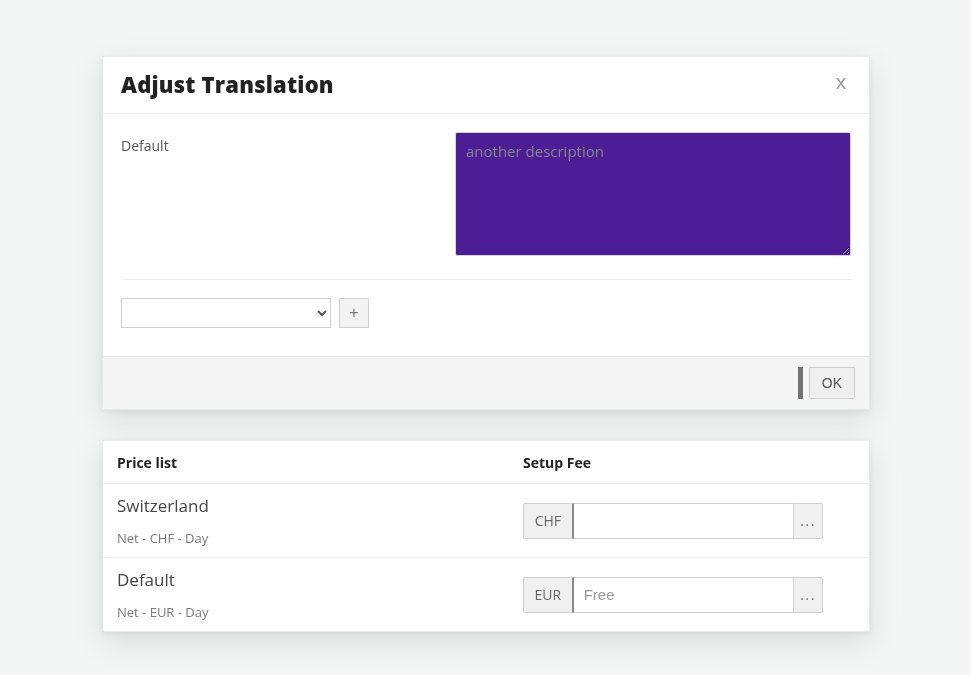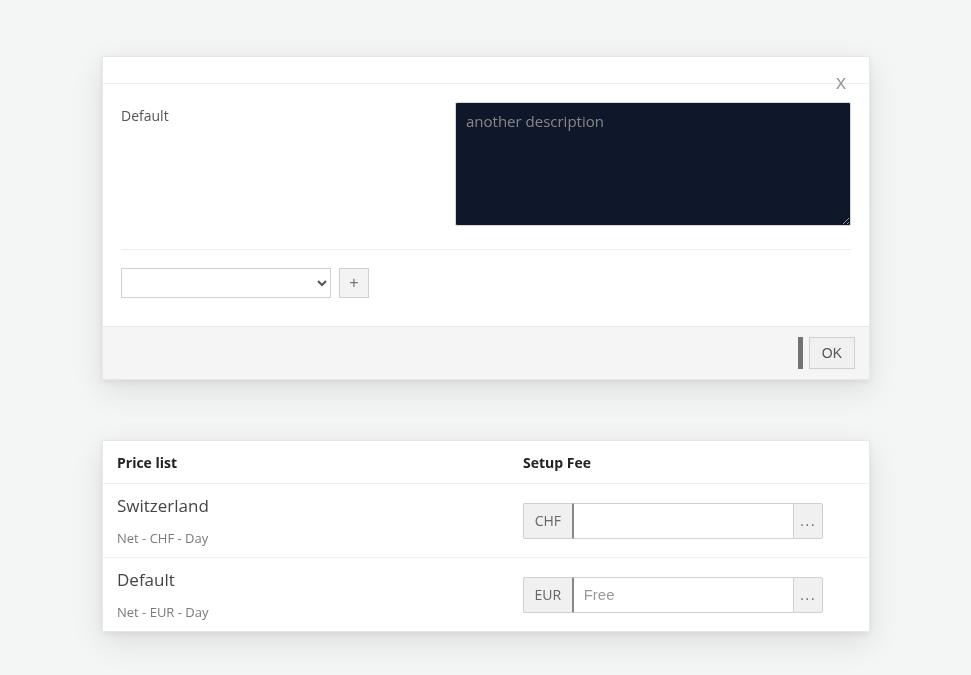--- a/index.html
+++ b/index.html
@@ -59,21 +59,21 @@
   textarea.desc {
     width:100%;
     height:124px;
     resize:both;
     border:1px solid #d6d6d6;
     border-radius:2px;
     padding:8px 10px;
     font-family:inherit;
     font-size:15px;
     color:#888;
-    background:#0f172a;
+    background:#4c1d95;
     outline:none;
   }
   textarea.desc::placeholder { color:#9a9a9a; }
 
   .row2 {
     border-top:1px solid #eee;
     padding:18px 0 20px 0;
     display:flex;
     align-items:center;
     gap:8px;
@@ -206,20 +206,21 @@
     cursor:pointer;
     border-radius:0 2px 2px 0;
     outline:none;
   }
 </style>
 </head>
 <body>
 
 <div class="dialog">
   <div class="dialog-head">
+    <div class="dialog-title">Adjust Translation</div>
     <div class="dialog-close">x</div>
   </div>
   <div class="dialog-body">
     <div class="row1">
       <div class="row1-label">Default</div>
       <div class="row1-field">
         <textarea class="desc" style="">another description</textarea>
       </div>
     </div>
     <div class="row2">

